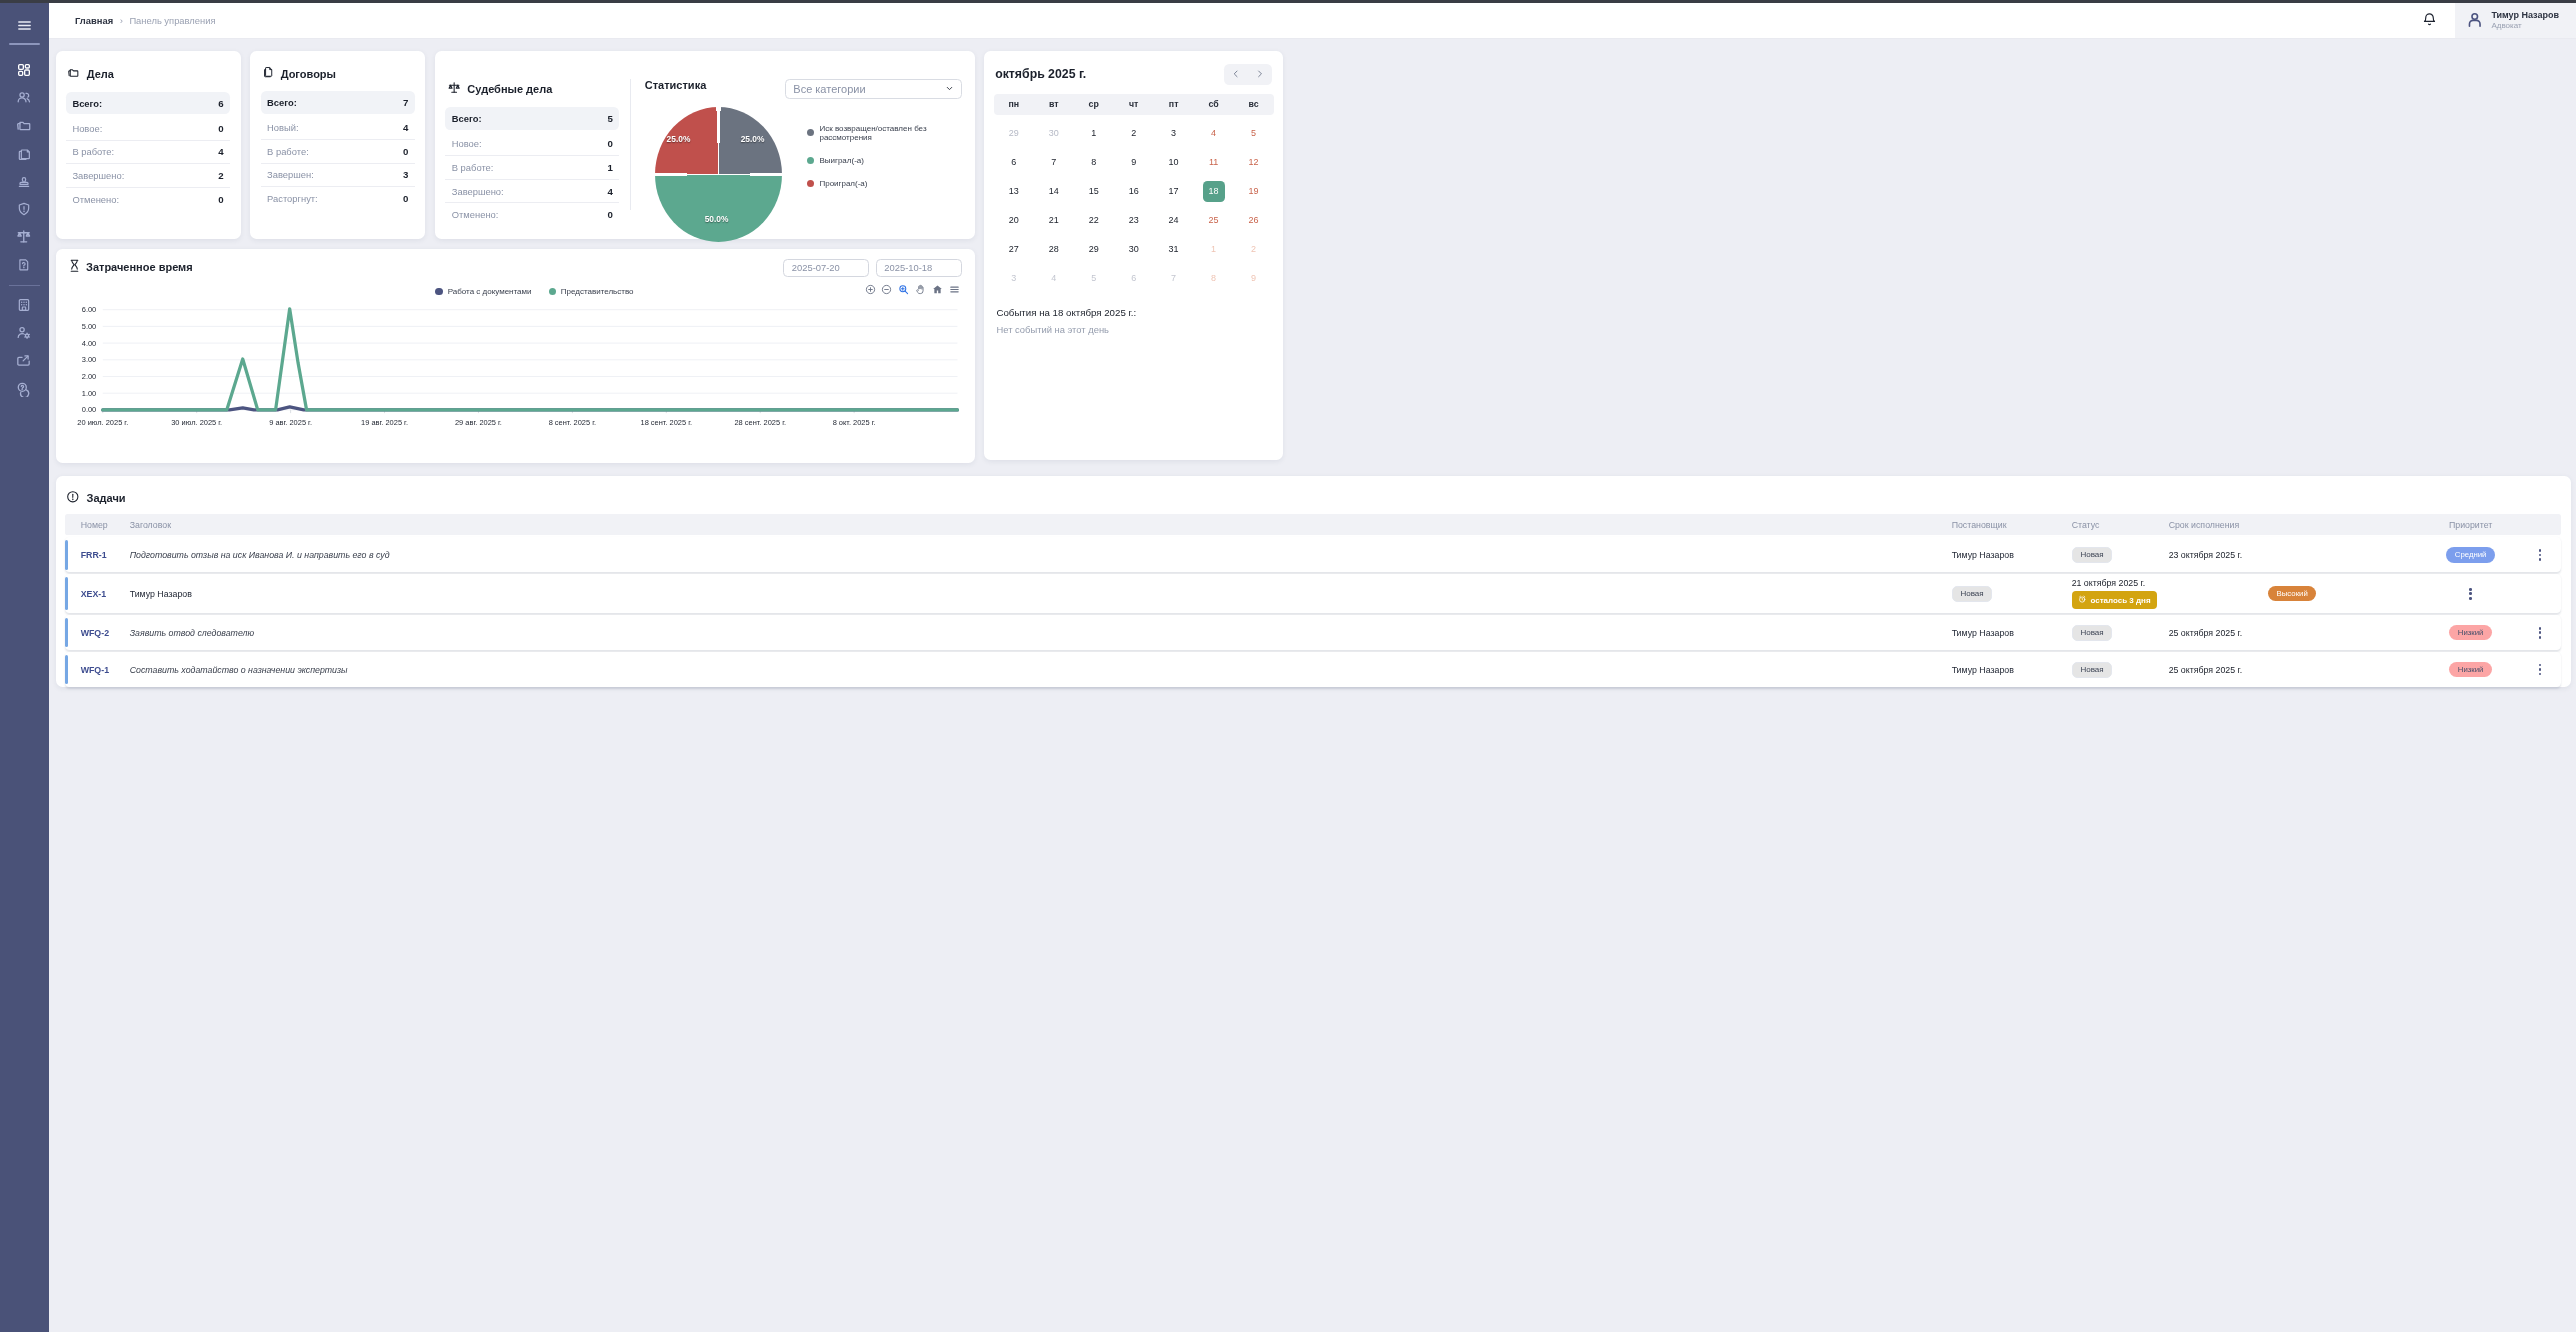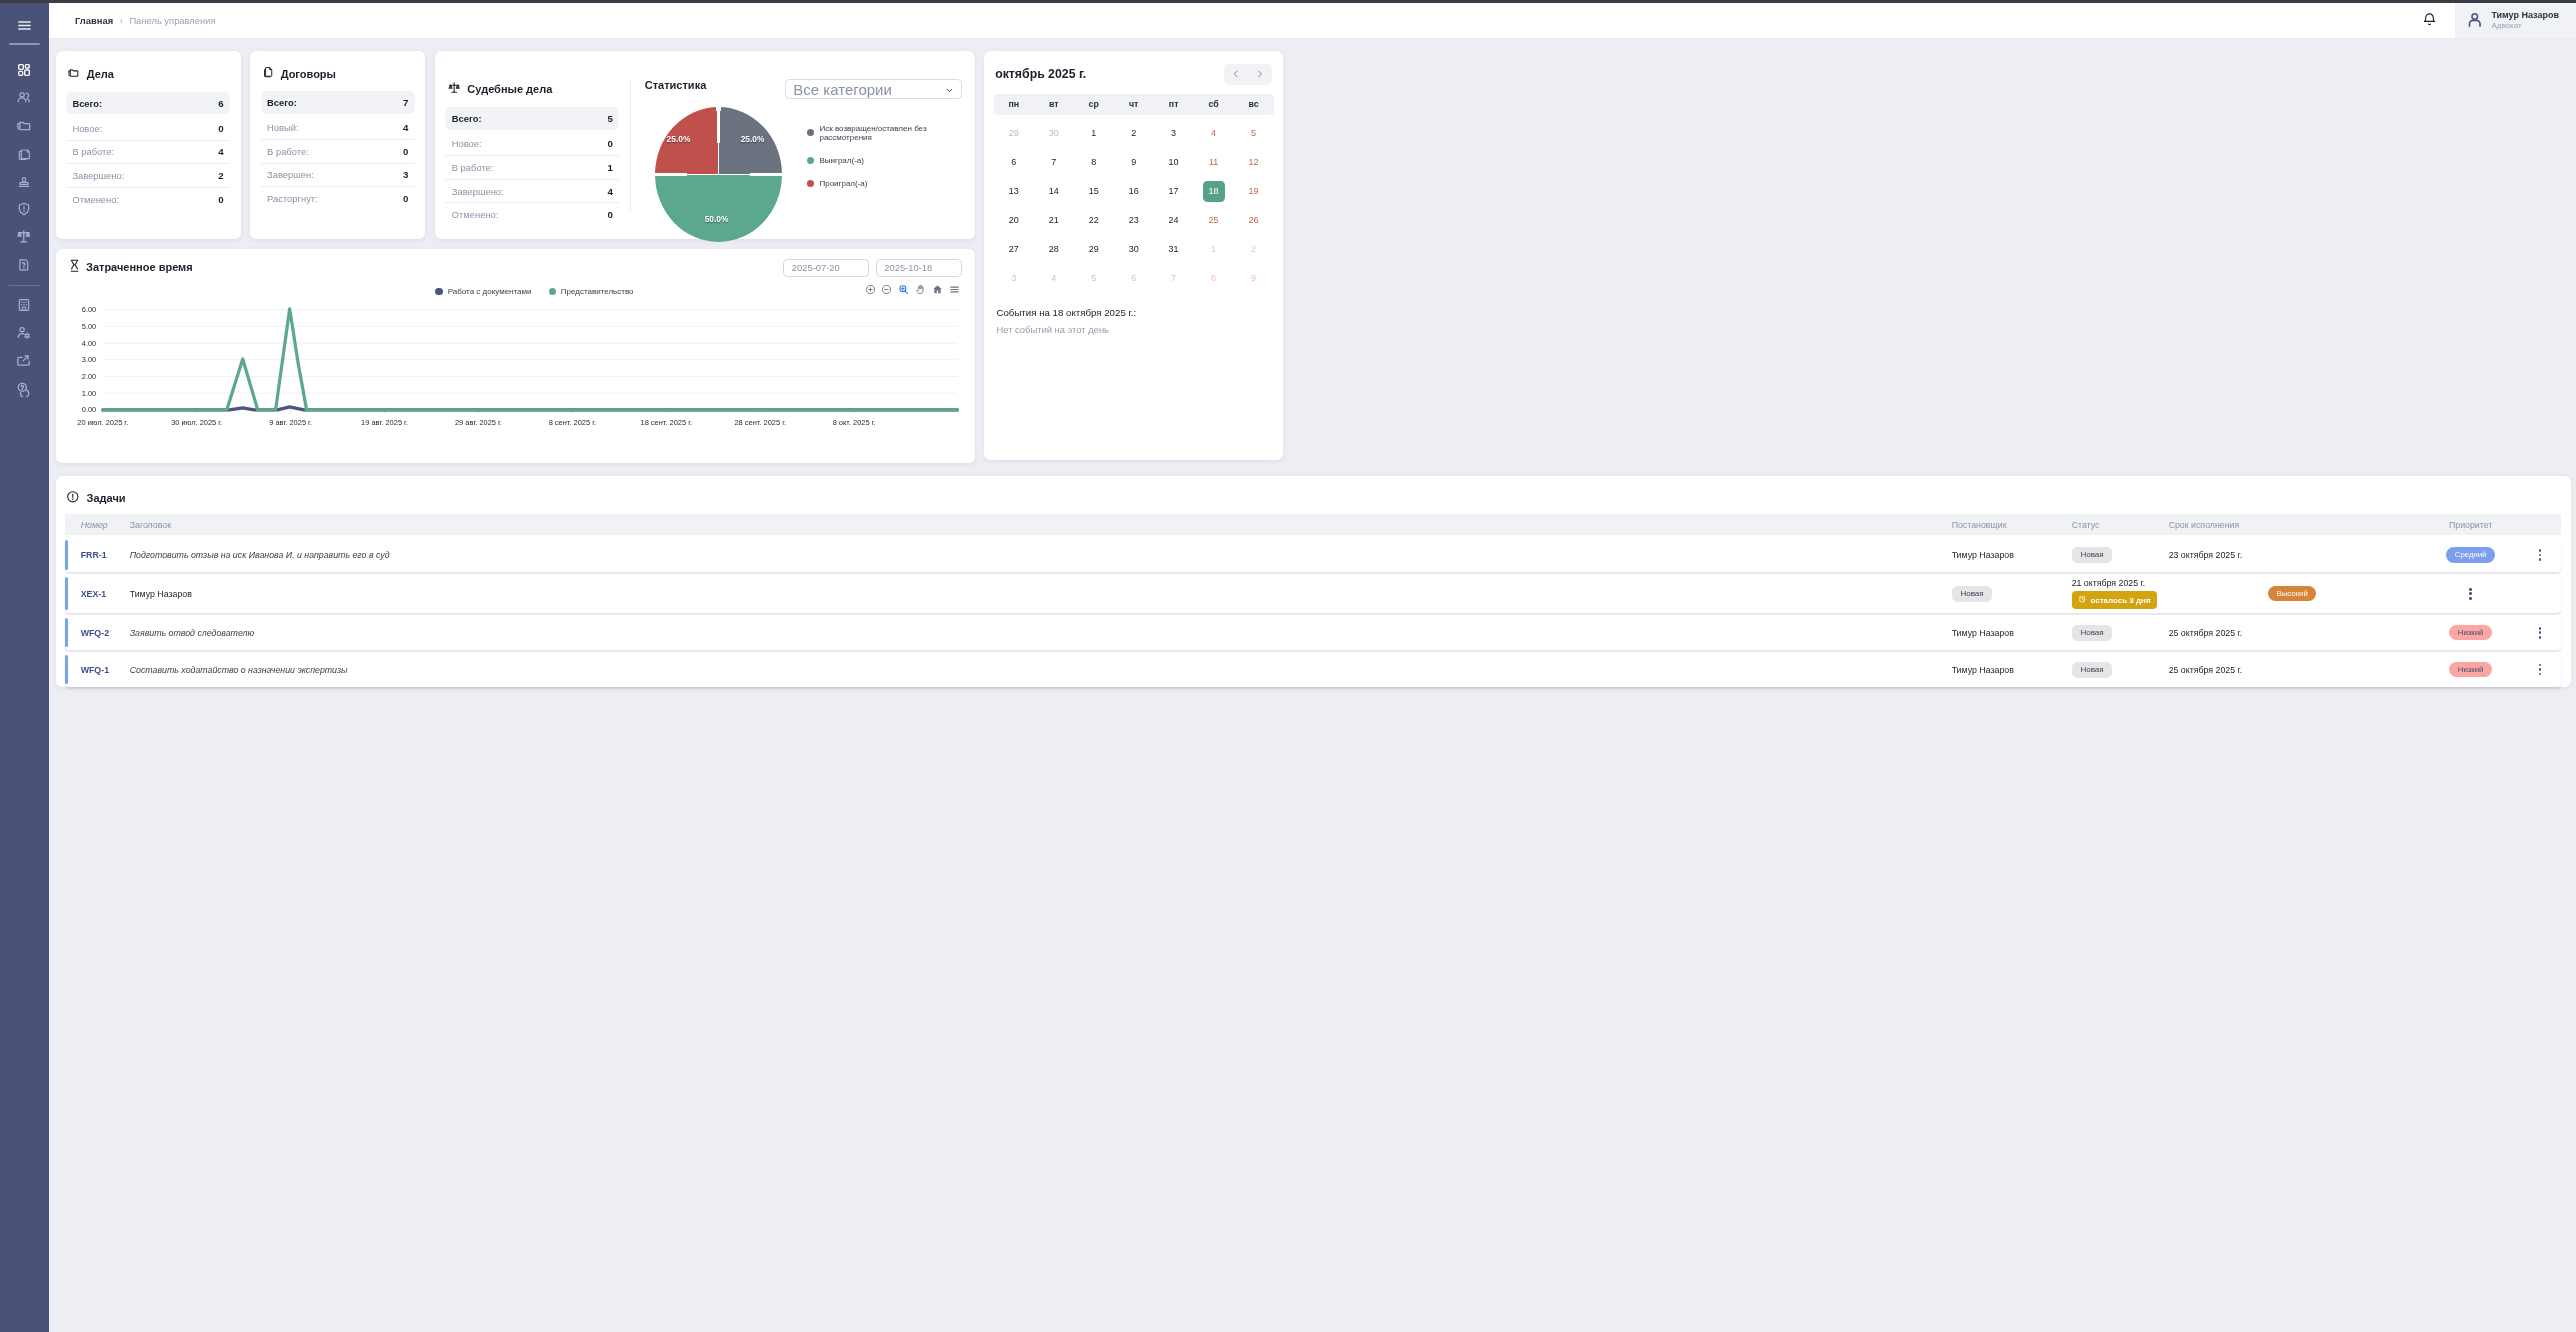--- a/index.html
+++ b/index.html
@@ -60,21 +60,21 @@
   .srow .slabel { color:#8A92A6; }
   .srow .sval { color:#1B202B; font-weight:700; font-size:9.7px; }
   .srow.total { background:#F1F3F7; border-radius:5.2px; margin-bottom:2.6px; }
   .srow.total .slabel { color:#1B202B; font-weight:700; }
   .srow:not(.total)+.srow:not(.total) { border-top:0.6px solid #ECEDF2; }
 
   
   .stats-head { display:flex; align-items:flex-start; justify-content:space-between; margin-top:2.6px; }
   .stats-title { font-size:11px; font-weight:700; color:#1B202B; }
   .filter { width:177px; height:19.5px; border:0.6px solid #D9DCE3; border-radius:4.5px; display:flex; align-items:center;
-    justify-content:space-between; padding:0 6.5px 0 7.8px; color:#8A92A6; font-size:15px; background:#fff; cursor:pointer; }
+    justify-content:space-between; padding:0 6.5px 0 7.8px; color:#8A92A6; font-size:11px; background:#fff; cursor:pointer; }
   .filter svg { color:#272C38; }
   .stats-body { display:flex; margin-top:7.8px; }
   .pie-wrap { position:relative; width:127px; height:135px; margin-left:10.4px; flex-shrink:0; }
   .pie { width:100%; height:100%; border-radius:50%;
     background:conic-gradient(#fff 0 .5%, #6B7380 .5% 24.5%, #fff 24.5% 25.5%, #5CA88F 25.5% 74.5%,
       #fff 74.5% 75.5%, #C0504C 75.5% 99.5%, #fff 99.5% 100%); }
   .pie-label { position:absolute; color:#fff; font-weight:700; font-size:8.4px;
     text-shadow:0 0.6px 1.3px rgba(0,0,0,.45); }
   .pl-gray { right:14%; top:20%; }
   .pl-red  { left:9%;  top:20%; }
@@ -726,21 +726,21 @@
           <span>
             <svg width="13.6" height="13.6" viewBox="0 0 24 24" fill="none" stroke="currentColor" stroke-width="1.9" stroke-linecap="round">
                 <circle cx="12" cy="12" r="9"></circle>
                 <path d="M12 7.5v5.5"></path>
                 <circle cx="12" cy="16.5" r="0.5" fill="currentColor"></circle>
               </svg>
           </span>
           <span>Задачи</span>
         </div>
         <div class="thead" id="tasks-head">
-            <span style="padding-left: 9px; font-style: italic;">Номер</span>
+            <span style="padding-left: 9px;">Номер</span>
             <span>Заголовок</span>
             <span>Постановщик</span>
             <span>Статус</span>
             <span>Срок исполнения</span>
             <span style="text-align: center;">Приоритет</span>
             <span></span>
           </div>
         <div id="tasks-body">
             <div class="trow">
               <div class="t-id">FRR-1</div>

